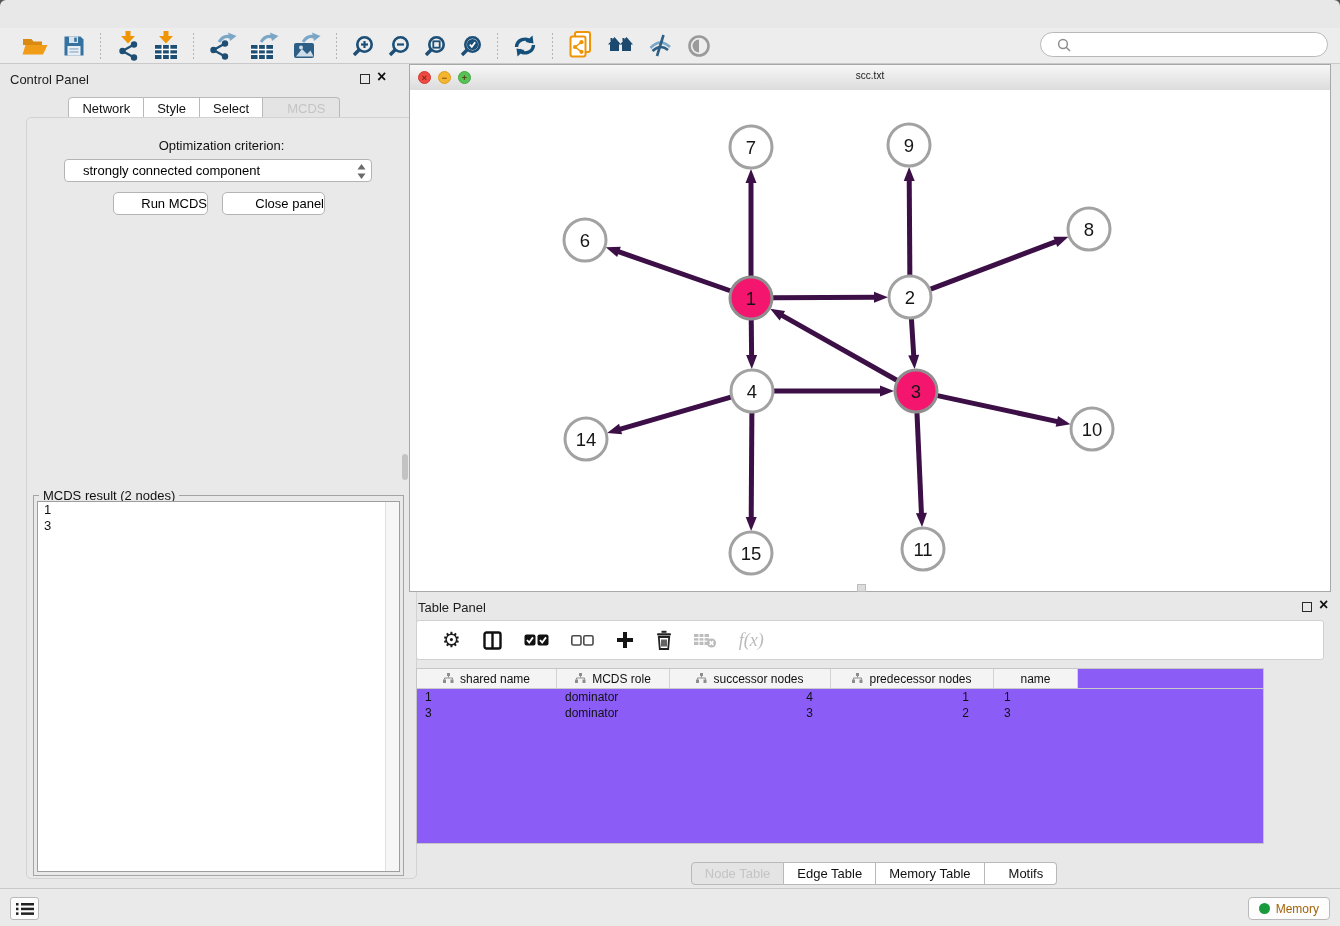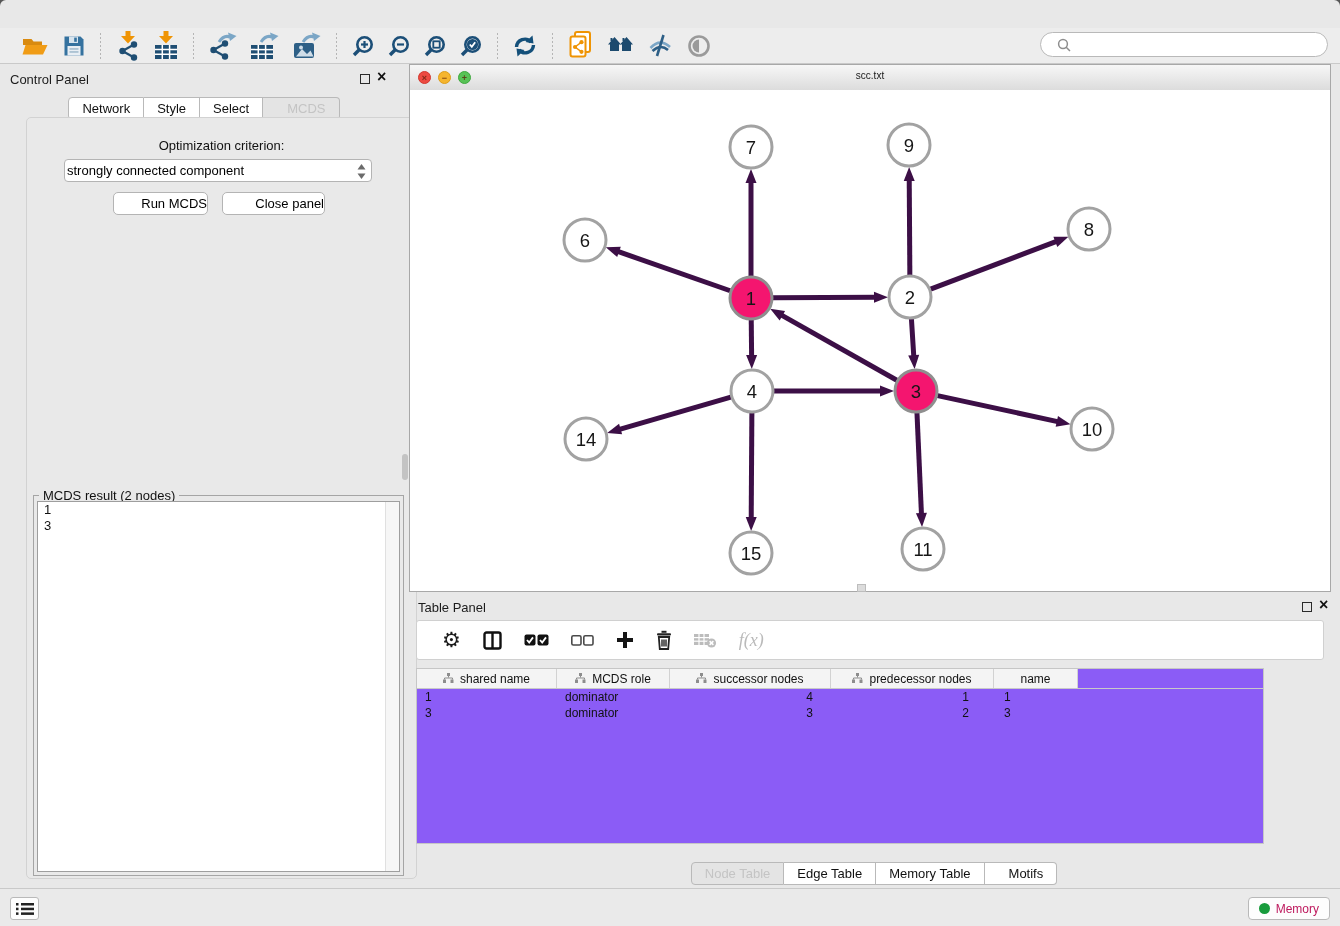--- a/index.html
+++ b/index.html
@@ -28,21 +28,21 @@
   .seg-row{position:absolute;left:0;right:0;display:flex;justify-content:center;}
   .seg{height:21px;line-height:21px;padding:0 13px;font-size:13px;background:#fff;color:#111;
     border:1px solid #b9b9b9;border-left:none;cursor:default;}
   .seg:first-child{border-left:1px solid #b9b9b9;border-radius:4px 0 0 4px;}
   .seg:last-child{border-radius:0 4px 4px 0;padding-left:24px;}
   .seg.sel{background:#e4e4e4;color:#c4c4c4;}
   #cp-content{position:absolute;left:8px;top:53px;width:391px;height:762px;background:#e9e9e9;
     border:1px solid #d2d2d2;border-radius:5px;box-sizing:border-box;margin-left:18px;}
   #opt-label{position:absolute;left:0;right:0;top:20px;text-align:center;font-size:13px;color:#111;}
   #criterion{position:absolute;left:37px;top:41px;width:308px;height:23px;background:#fff;border:1px solid #b4b4b4;
-    border-radius:4px;display:flex;align-items:center;font-size:13px;padding-left:2px;box-sizing:border-box;}
+    border-radius:4px;display:flex;align-items:center;font-size:13px;padding-left:18px;box-sizing:border-box;}
   #criterion .stepper{position:absolute;right:5px;top:4px;}
   .btn{position:absolute;height:23px;background:#fff;border:1px solid #b4b4b4;border-radius:5px;
     font-size:13px;display:flex;align-items:center;justify-content:flex-end;box-sizing:border-box;cursor:default;}
   #mcds-fieldset{position:absolute;left:6px;top:377px;width:371px;height:381px;border:1px solid #a5a5a5;box-sizing:border-box;}
   #mcds-legend{position:absolute;left:5px;top:-8px;background:#e9e9e9;padding:0 4px;font-size:13px;color:#111;}
   #mcds-text{position:absolute;left:3px;top:5px;right:3px;bottom:3px;background:#fff;border:1px solid #9e9e9e;
     font-size:13px;color:#111;overflow:hidden;}
   #mcds-text .line{padding:0 6px;line-height:16px;}
   #mcds-text .vsb{position:absolute;right:0;top:0;bottom:0;width:13px;background:#f6f6f6;border-left:1px solid #e0e0e0;}
   #cp-scroll{position:absolute;right:0;top:390px;width:6px;height:26px;background:#c3c3c3;border-radius:3px;}
@@ -70,21 +70,21 @@
   #nt-header{display:flex;height:19px;border-bottom:1px solid #c9c9c9;}
   .hcell{background:#f4f4f4;border-right:1px solid #d2d2d2;display:flex;align-items:center;justify-content:center;
     font-size:12px;color:#111;gap:6px;box-sizing:border-box;}
   .trow{display:flex;height:16px;}
   .tcell{font-size:12px;color:#111;line-height:16px;box-sizing:border-box;white-space:nowrap;overflow:hidden;}
   
   #statusbar{position:absolute;left:0;top:888px;width:1340px;height:38px;background:#eaeaea;border-top:1px solid #c9c9c9;}
   #list-btn{position:absolute;left:10px;top:8px;width:29px;height:23px;background:#fdfdfd;border:1px solid #b9b9b9;
     border-radius:3px;display:flex;align-items:center;justify-content:center;box-sizing:border-box;}
   #memory-btn{position:absolute;right:10px;top:8px;height:23px;background:#fdfdfd;border:1px solid #b9b9b9;
-    border-radius:4px;display:flex;align-items:center;gap:6px;padding:0 10px;font-size:12px;color:#be185d;box-sizing:border-box;}
+    border-radius:4px;display:flex;align-items:center;gap:6px;padding:0 10px;font-size:12px;color:#a16207;box-sizing:border-box;}
   #memory-dot{width:11px;height:11px;border-radius:50%;background:#189b3c;}
 </style>
 </head>
 <body>
 
 <div id="app">
 
 
   <div id="toolbar">
     <div id="toolbar-icons" style="display:flex;align-items:center;">

